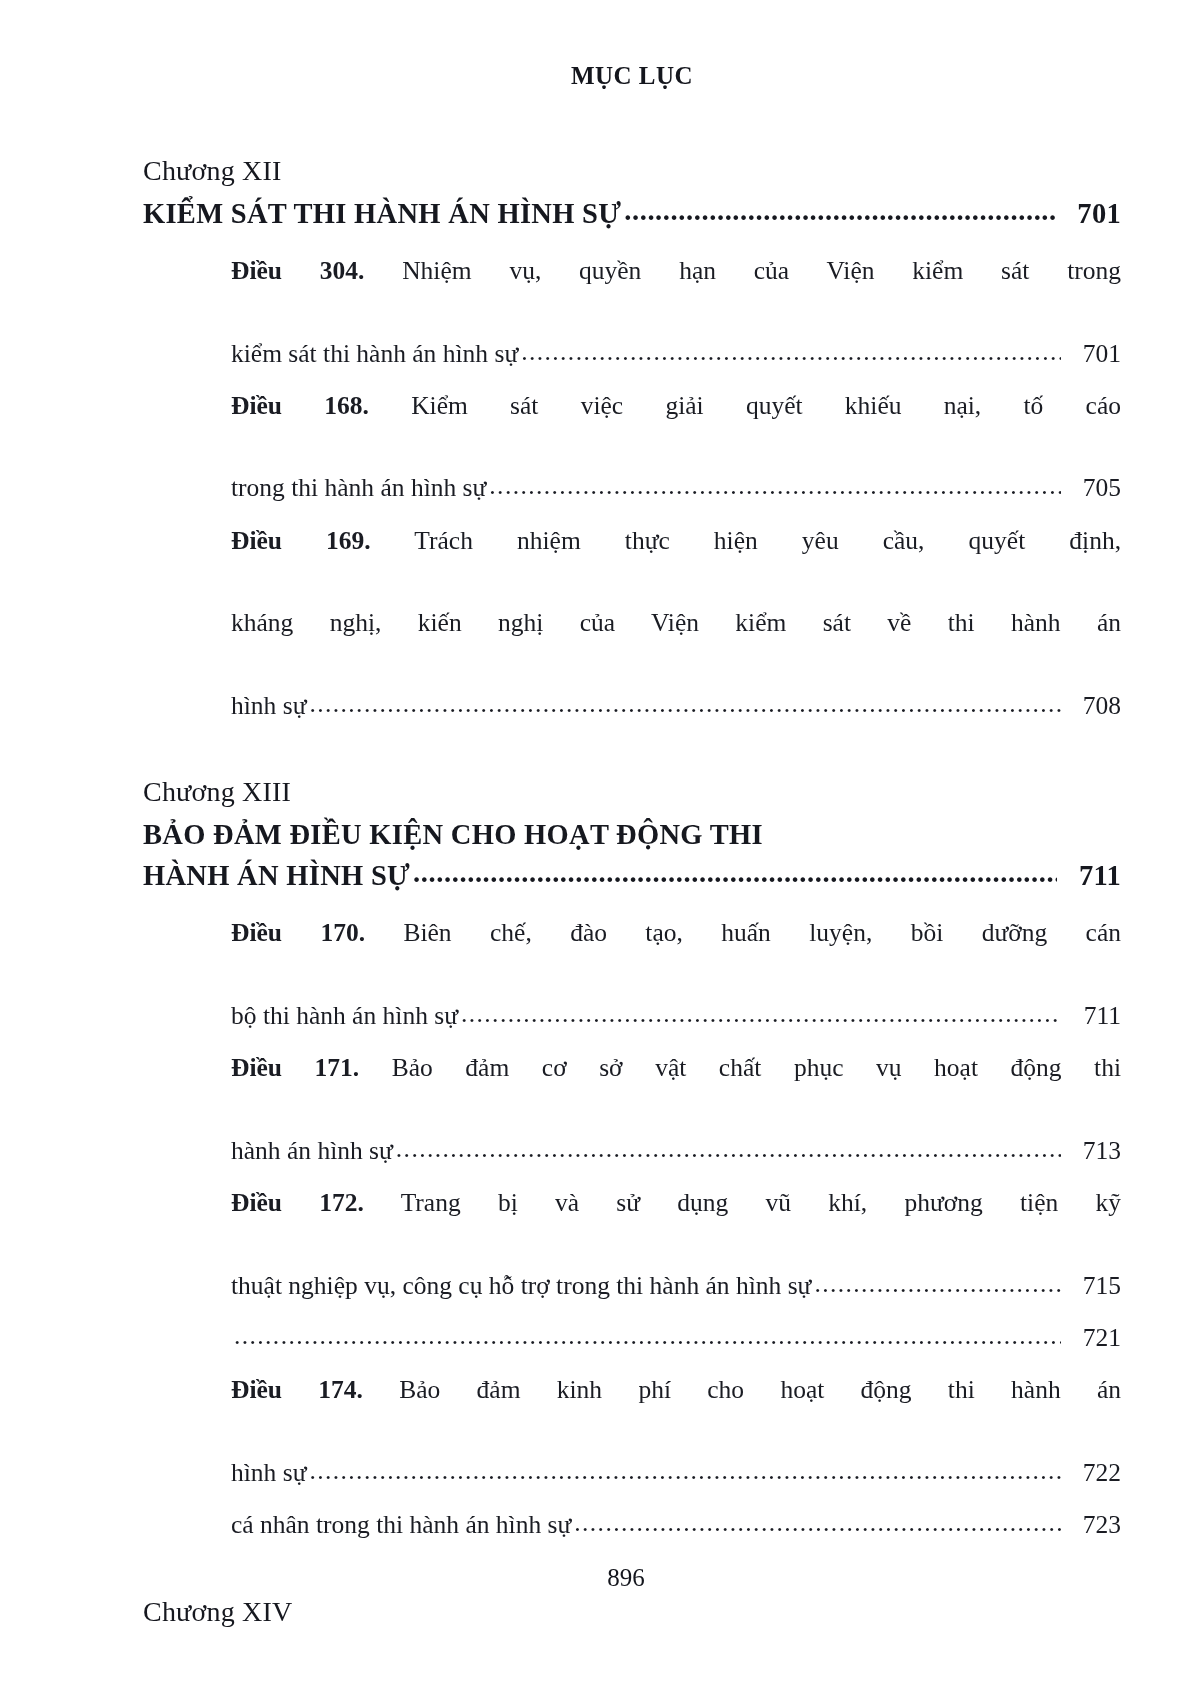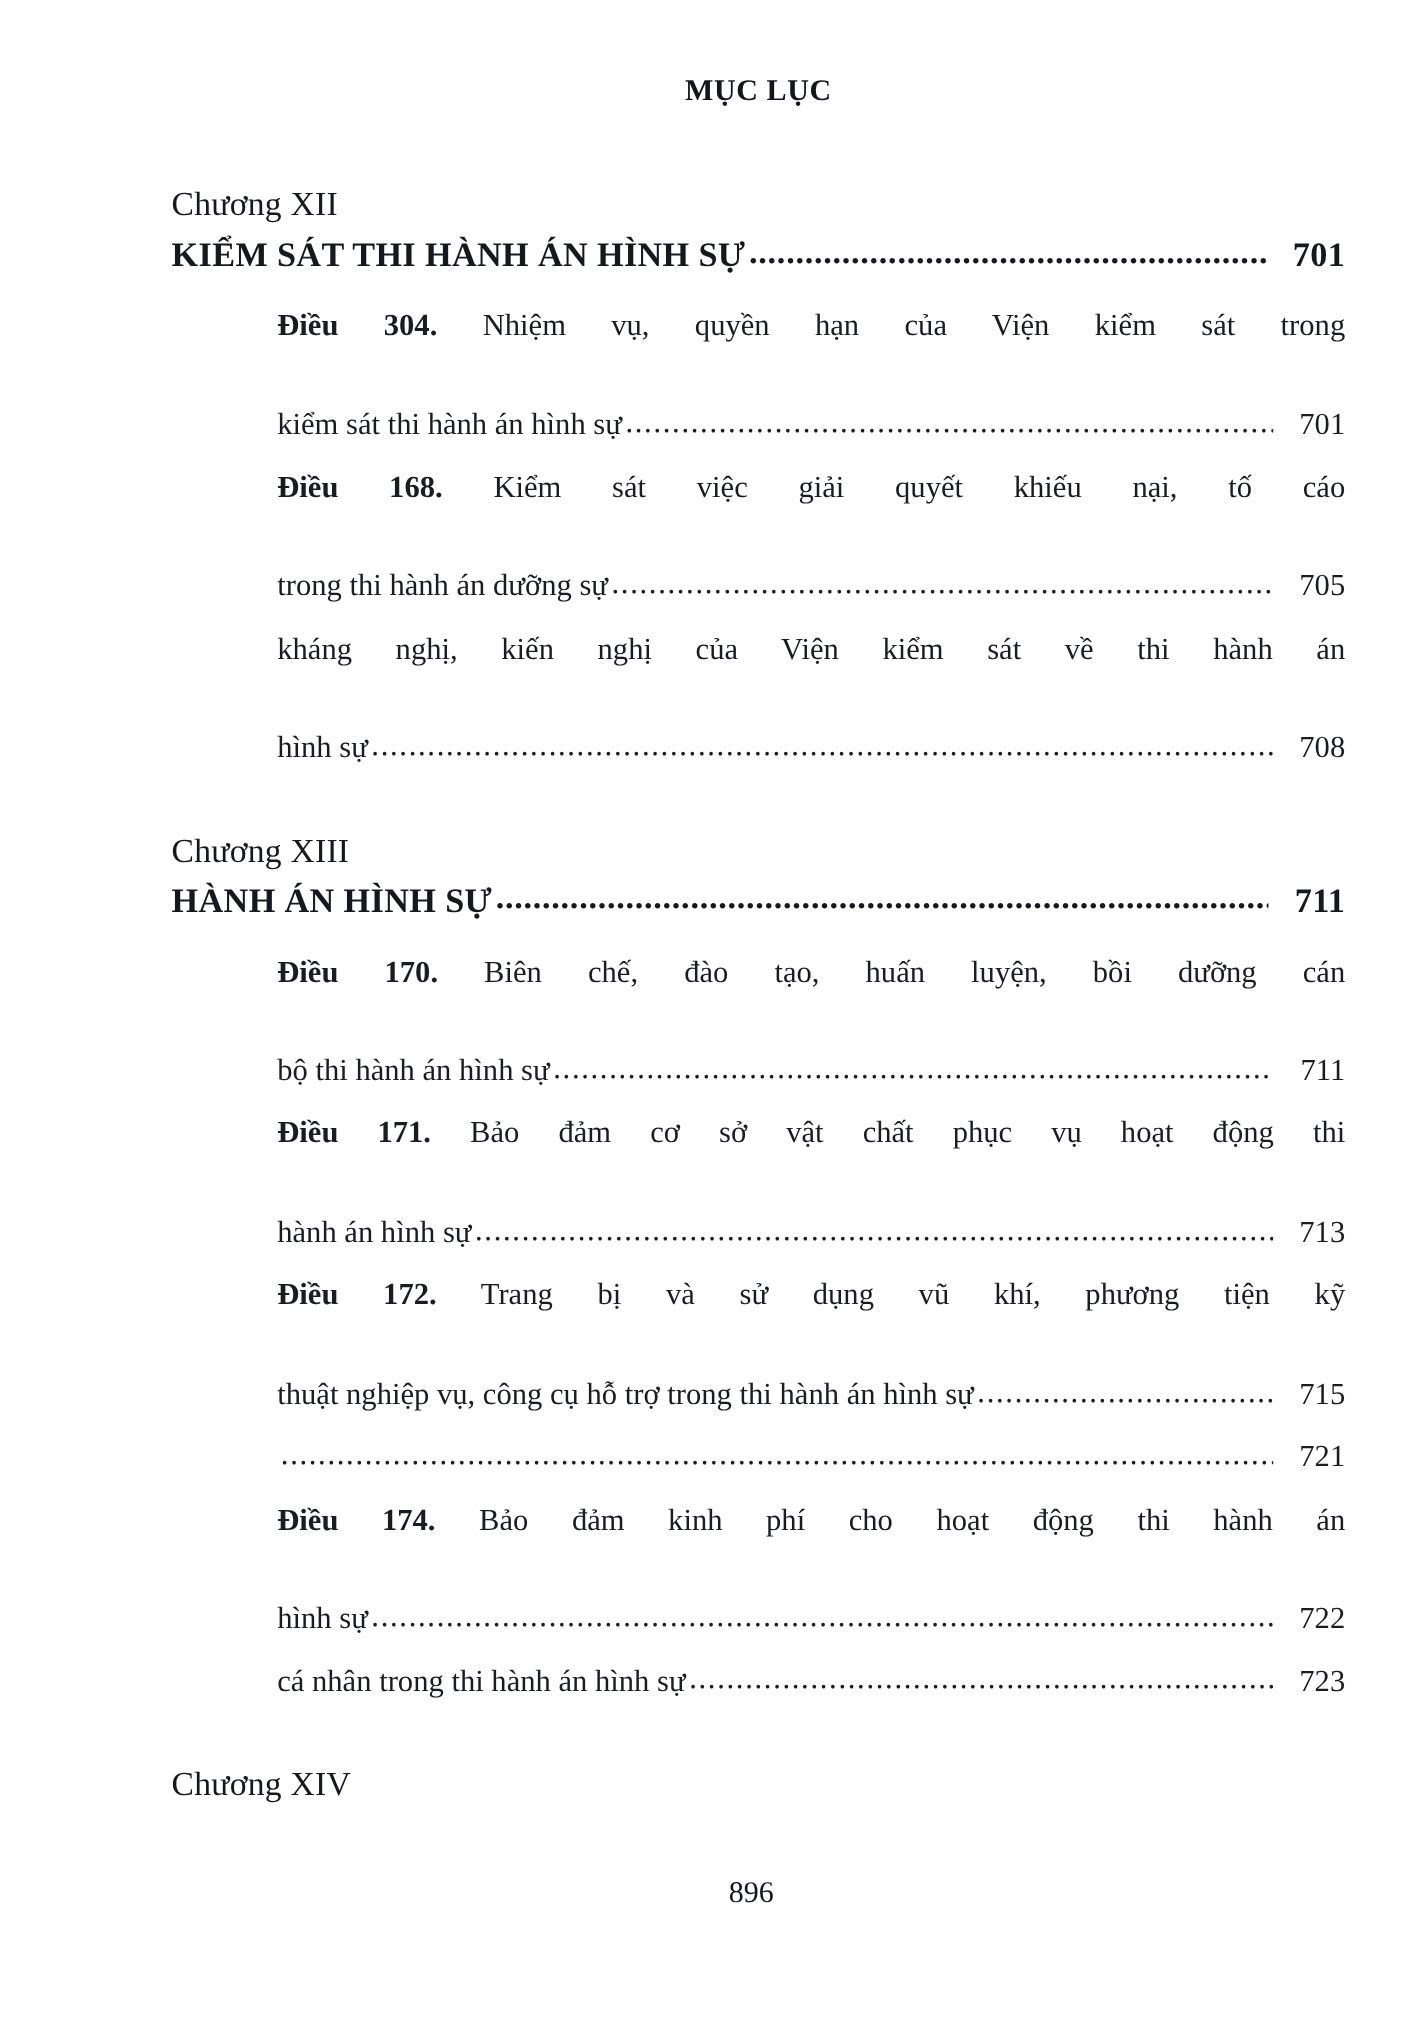--- a/index.html
+++ b/index.html
@@ -156,42 +156,44 @@
       <div class="tocline">
         <span class="txt">kiểm sát thi hành án hình sự</span>
         <span class="dots">................................................................................................................................................................................................................</span>
         <span class="pg">701</span>
       </div>
     </div>
 
     <div class="article">
       <span class="justified"><b>Điều 168.</b> Kiểm sát việc giải quyết khiếu nại, tố cáo</span>
       <div class="tocline">
-        <span class="txt">trong thi hành án dưỡng sự</span>
+        <span class="txt">trong thi hành án hình sự</span>
         <span class="dots">................................................................................................................................................................................................................</span>
         <span class="pg">705</span>
       </div>
     </div>
 
     <div class="article">
+      <span class="justified"><b>Điều 169.</b> Trách nhiệm thực hiện yêu cầu, quyết định,</span>
       <span class="justified">kháng nghị, kiến nghị của Viện kiểm sát về thi hành án</span>
       <div class="tocline">
         <span class="txt">hình sự</span>
         <span class="dots">................................................................................................................................................................................................................</span>
         <span class="pg">708</span>
       </div>
     </div>
 
   </div>
 
   <div class="gap-lg"></div>
 
   <div class="chapter">
     <div class="chapter-label">Chương XIII</div>
     <div class="chapter-title">
+      <div>BẢO ĐẢM ĐIỀU KIỆN  CHO HOẠT ĐỘNG THI</div>
       <div class="tocline">
         <span class="txt">HÀNH ÁN HÌNH SỰ</span>
         <span class="dots leaderline">................................................................................................................................................................................................................</span>
         <span class="pg">711</span>
       </div>
     </div>
   </div>
 
   <div class="gap-sm"></div>
 

